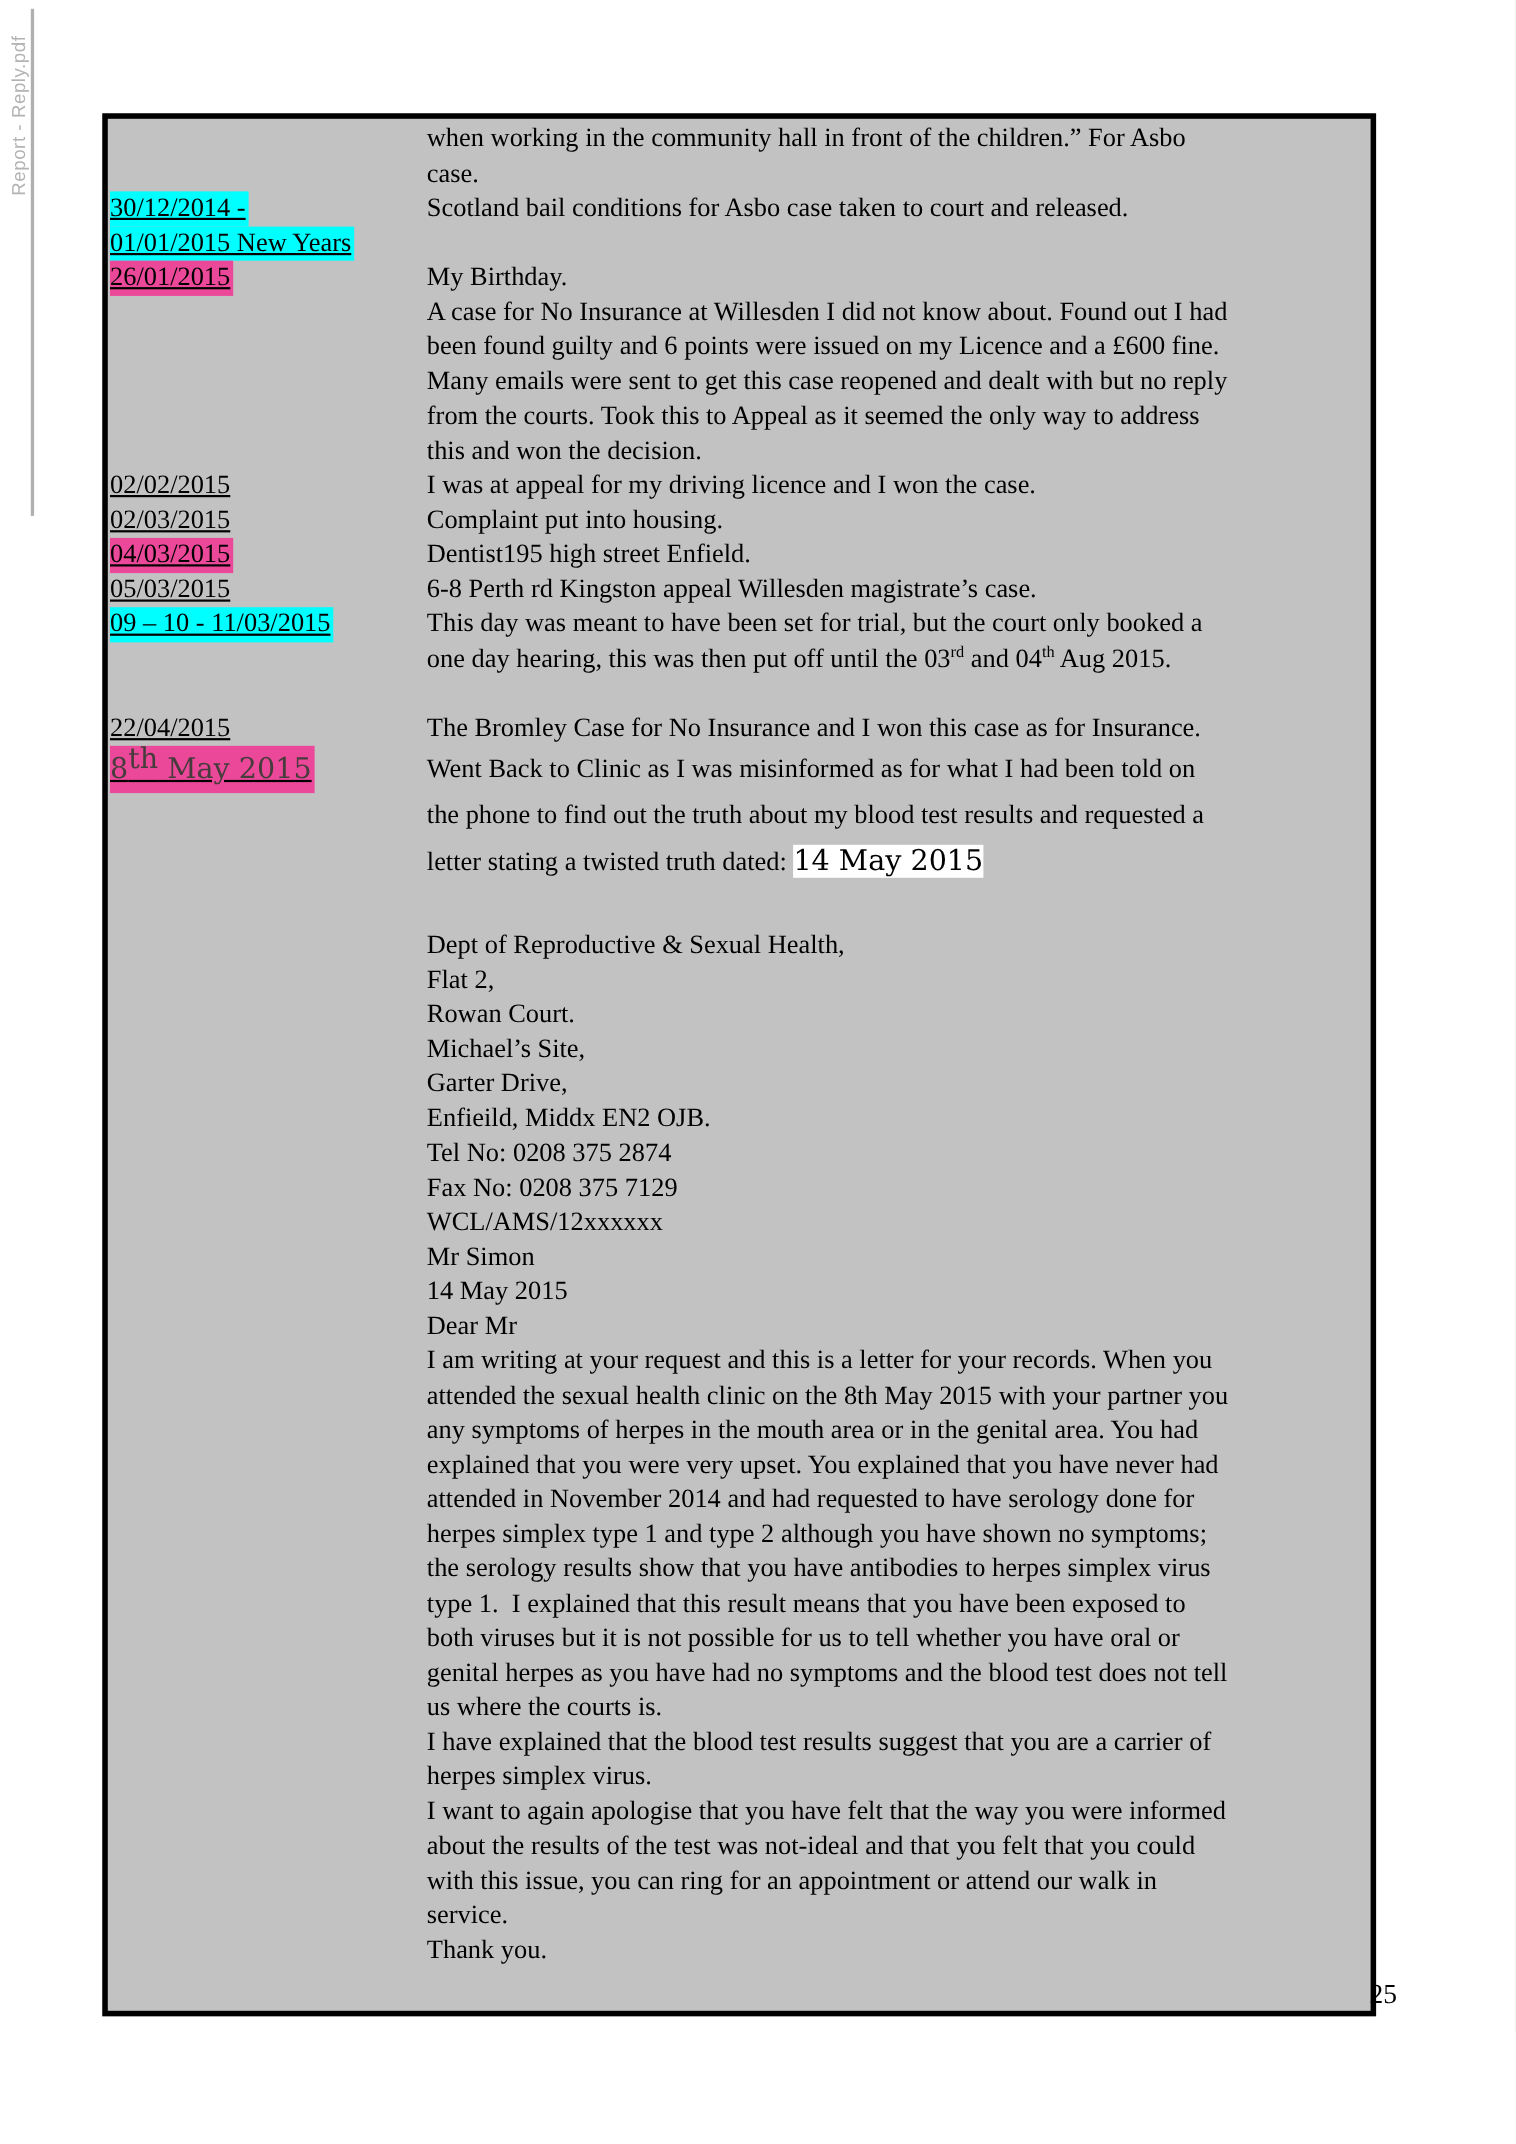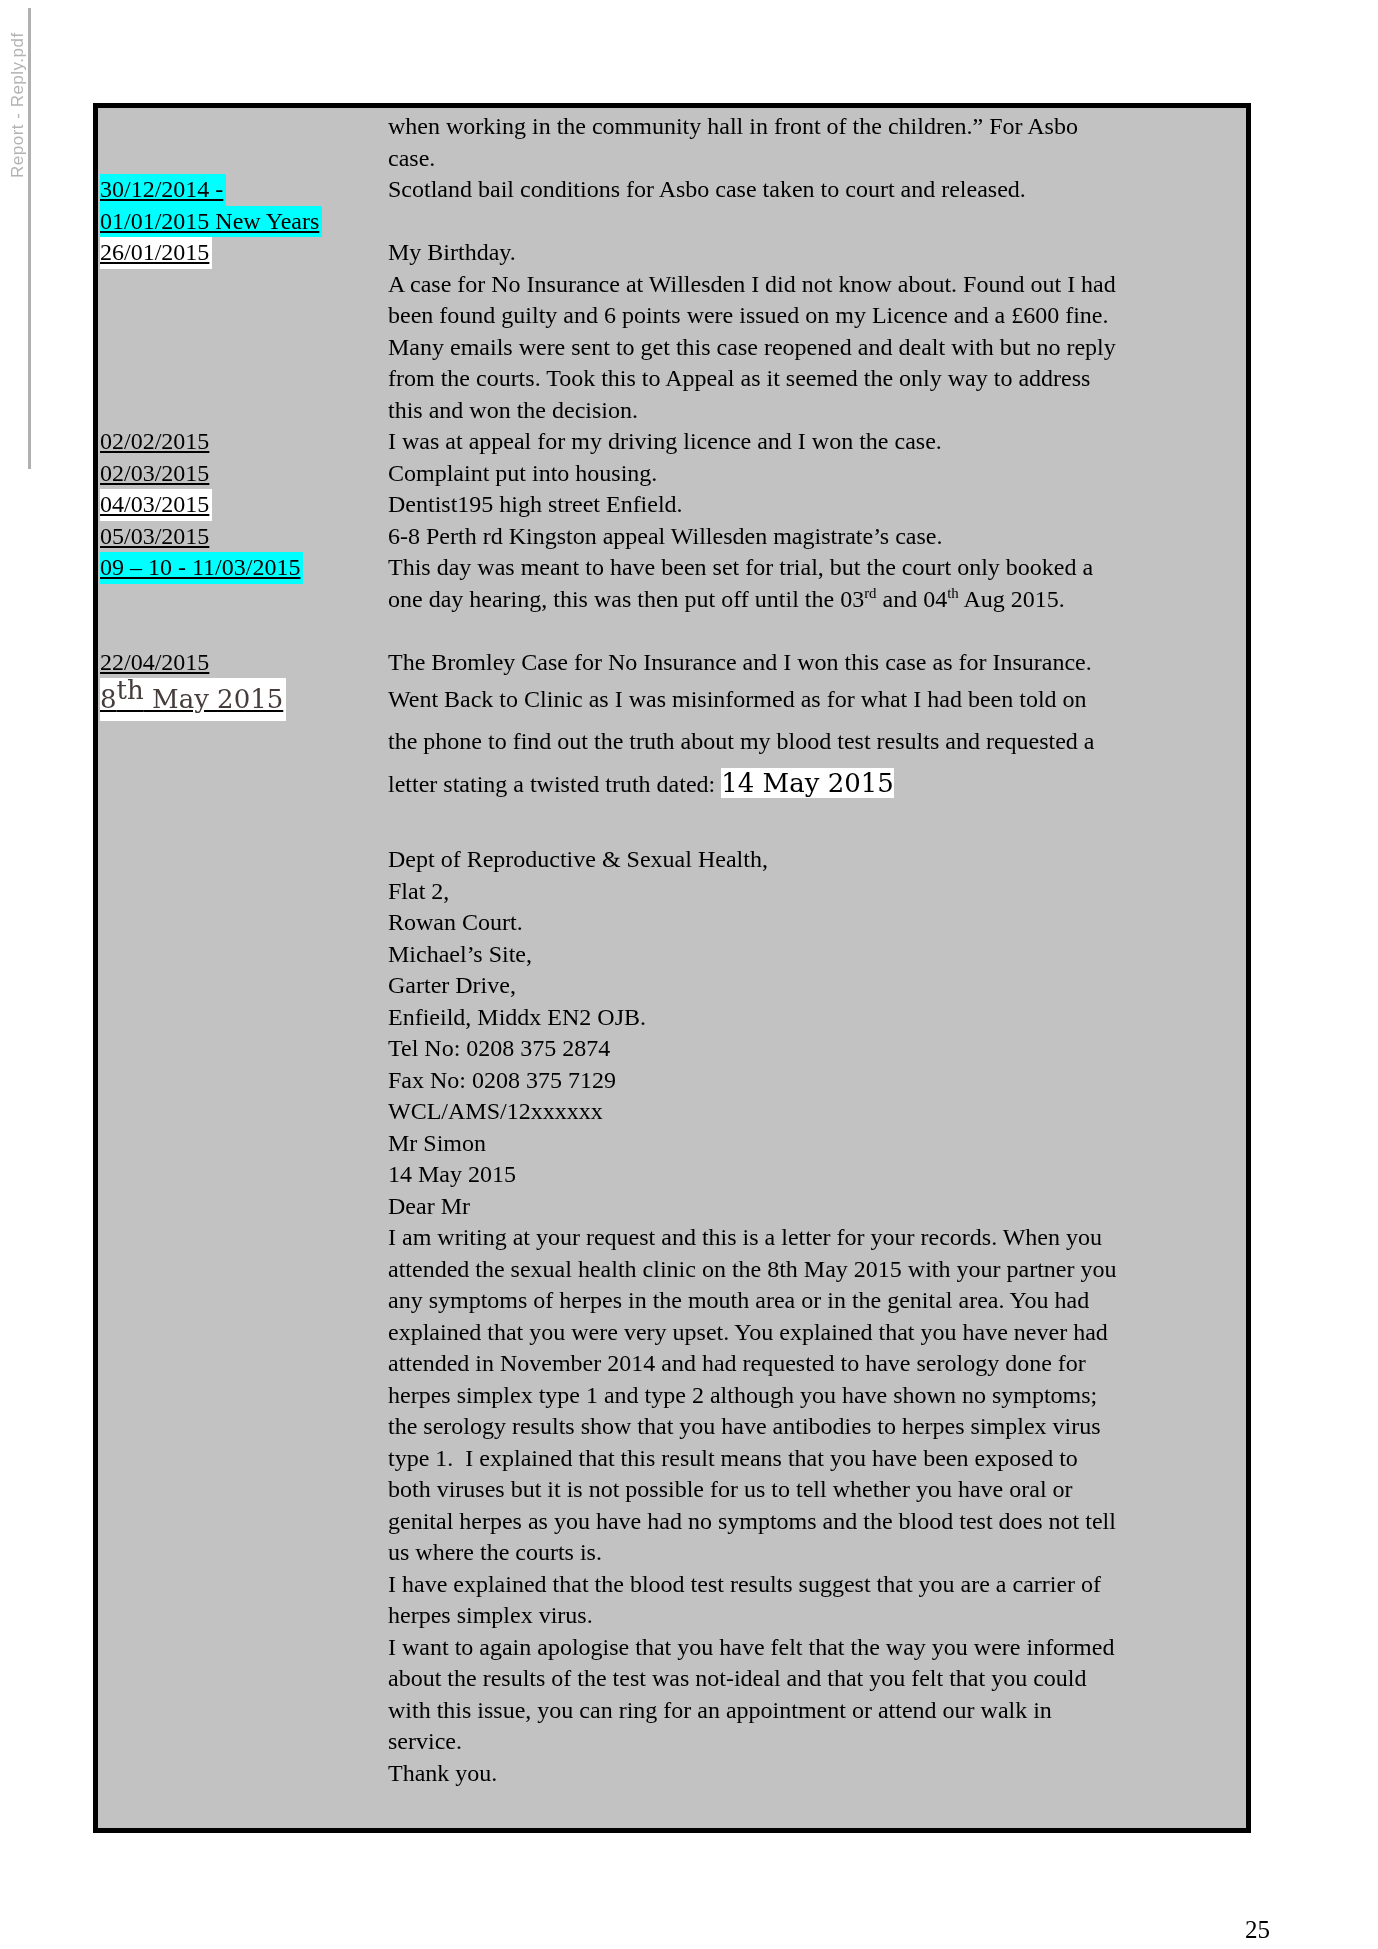--- a/index.html
+++ b/index.html
@@ -23,27 +23,27 @@
     box-sizing:border-box;border:5px solid #000000;
     background:#c2c2c2;
     padding:3px 0 0 2px;overflow:hidden;
   }
   .row{position:relative;height:31.5px;line-height:31.5px;font-size:24px;color:#000;}
   .row.gap{height:42px;line-height:42px;}
   .row.blankgap{height:40px;}
   .date{position:absolute;left:0;top:0;white-space:pre;padding:0 3px 0 0;text-decoration:underline;}
   .textline{display:block;margin-left:288px;white-space:pre;}
   .hl-cyan{background:#00ffff;}
-  .hl-red{background:#ffffff;}
+  .hl-red{background:#ec4899;}
   .hl-white{background:#ffffff;}
   .fancy{font-family:"DejaVu Serif", serif;font-size:26px;}
   .date .fancy-color{color:#463c3c;}
   sup{font-size:0.62em;vertical-align:super;line-height:0;}
   .page-num{
-    position:absolute;left:1185px;top:1916px;width:85px;text-align:right;
+    position:absolute;left:1185px;top:1800px;width:85px;text-align:right;
     font-size:25px;color:#000;
   }
 </style>
 </head>
 <body>
 
 <div class="file-label">Report - Reply.pdf</div>
 
 <div class="v-rule"></div>
 

